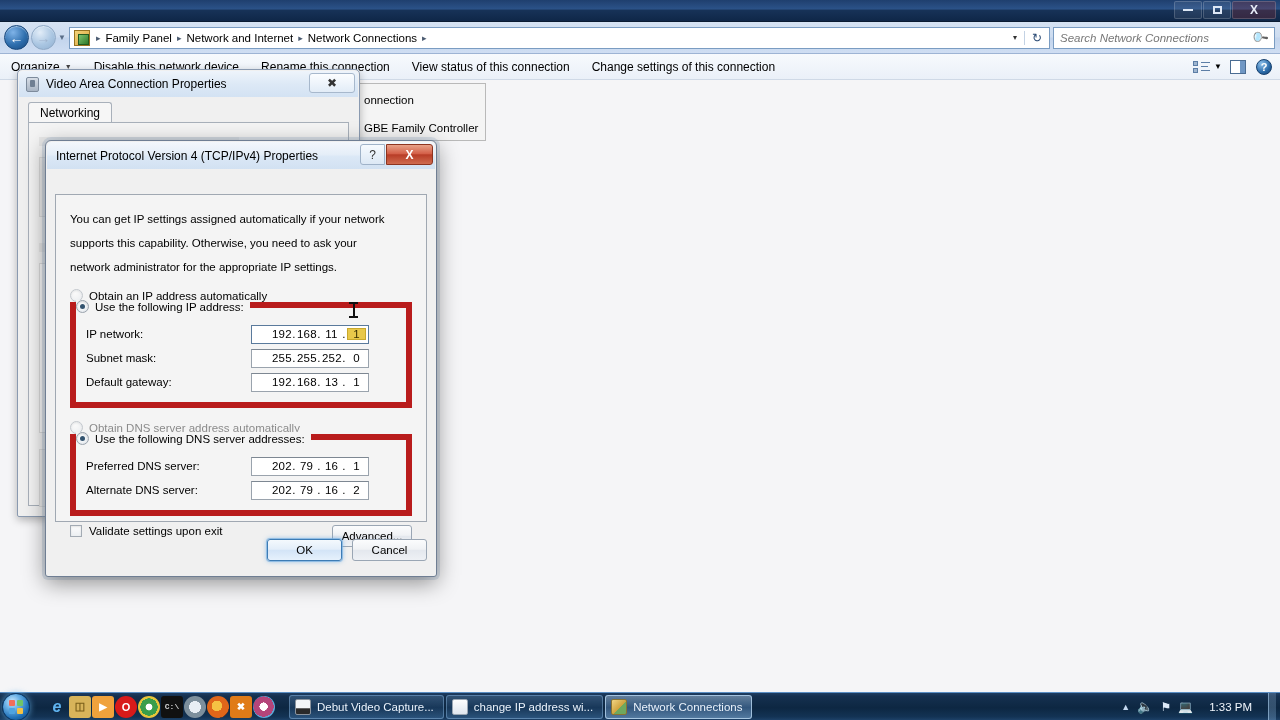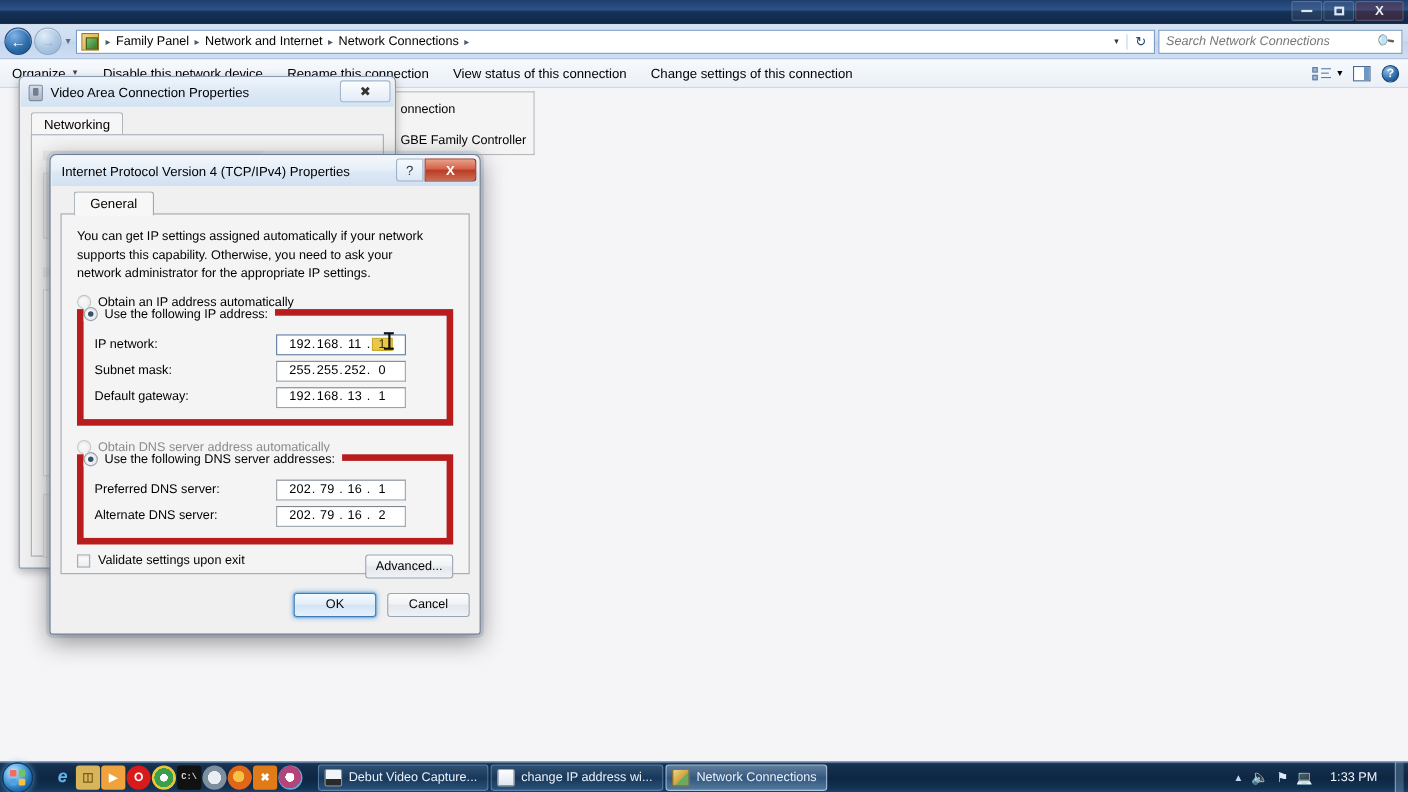--- a/index.html
+++ b/index.html
@@ -237,21 +237,21 @@
     border-radius: 3px 3px 0 0;
     font-size: 12px;
     z-index: 2;
   }
   .tabpanel {
     position: absolute; left: 0; top: 20px; right: 0; bottom: 45px;
     background: #f4f4f4;
     border: 1px solid #a0a8b2;
     padding: 12px 14px 0 14px;
   }
-  .intro { font-size: 11.5px; line-height: 17px; width: 330px; }
+  .intro { font-size: 11.5px; line-height: 24px; width: 330px; }
 
   .radio-row { display: flex; align-items: center; margin-top: 10px; }
   .radio {
     width: 13px; height: 13px; border-radius: 50%;
     background: radial-gradient(circle at 38% 32%, #ffffff 0%, #eef1f4 58%, #dfe4ea 100%);
     border: 1px solid #9aa3ad;
     margin-right: 6px; flex: none; position: relative;
     box-shadow: inset 0 1px 2px rgba(0,0,0,0.12);
   }
   .radio.on:after {
@@ -276,21 +276,21 @@
   }
 
   .field-row { display: flex; align-items: center; height: 24px; margin-left: 10px; }
   .field-lbl { width: 165px; font-size: 11.5px; }
   .ipbox {
     width: 118px; height: 19px;
     background: #fff;
     border: 1px solid #9aa3ad;
     border-top-color: #7d8792;
     display: flex; align-items: center; justify-content: flex-end;
-    padding-right: 11px;
+    padding-right: 2px;
     font-size: 11.5px;
     letter-spacing: .2px;
   }
   .ipbox .oct { display:inline-block; width: 19px; text-align: center; }
   .ipbox .dot { display:inline-block; width: 6px; text-align:center; }
   .ipbox .oct.sel {
     background: #e8c84a;
     color: #3a3000;
     box-shadow: 0 0 0 1px #c9a82c inset;
   }
@@ -496,23 +496,20 @@
     <div class="ip-title">
       <span>Internet Protocol Version 4 (TCP/IPv4) Properties</span>
       <div class="ip-title-btns">
         <div class="btn-help-sm">?</div>
         <div class="btn-close-red">X</div>
       </div>
     </div>
 
     <div class="ip-body">
 
-      <div class="tabstrip">
-        <div class="tab-general">General</div>
-      </div>
 
       <div class="tabpanel">
 
         <div class="intro">You can get IP settings assigned automatically if your network supports this capability. Otherwise, you need to ask your network administrator for the appropriate IP settings.</div>
 
         <div class="radio-row">
           <span class="radio dim"></span>
           <span class="radio-lbl">Obtain an IP address automatically</span>
         </div>
 

